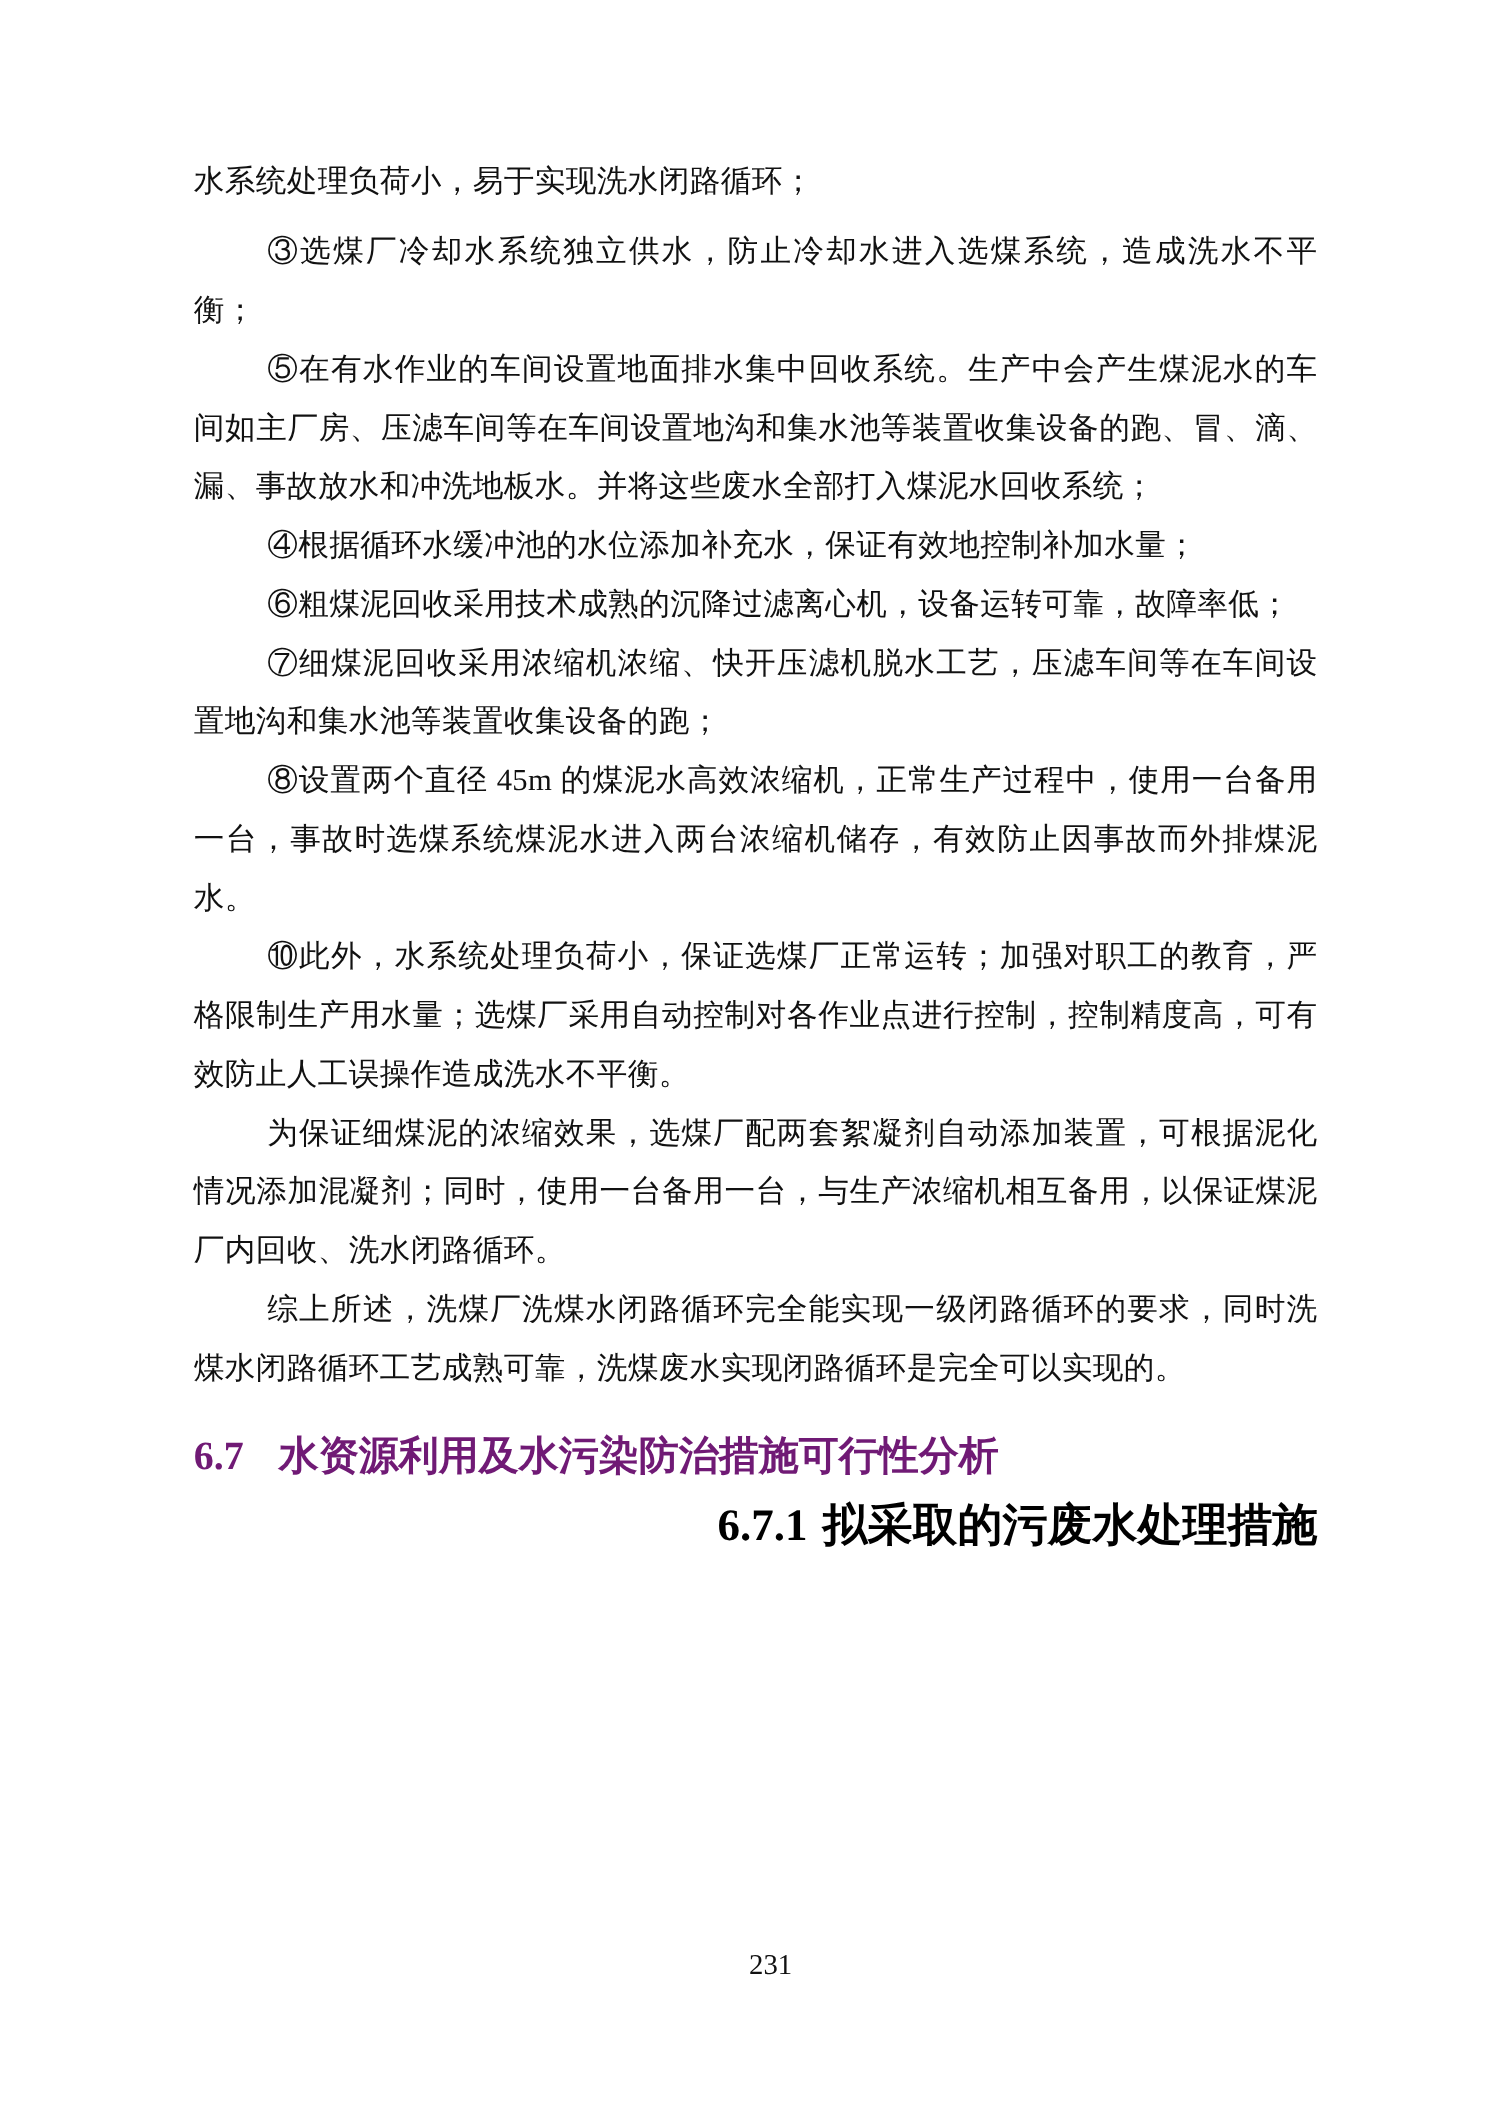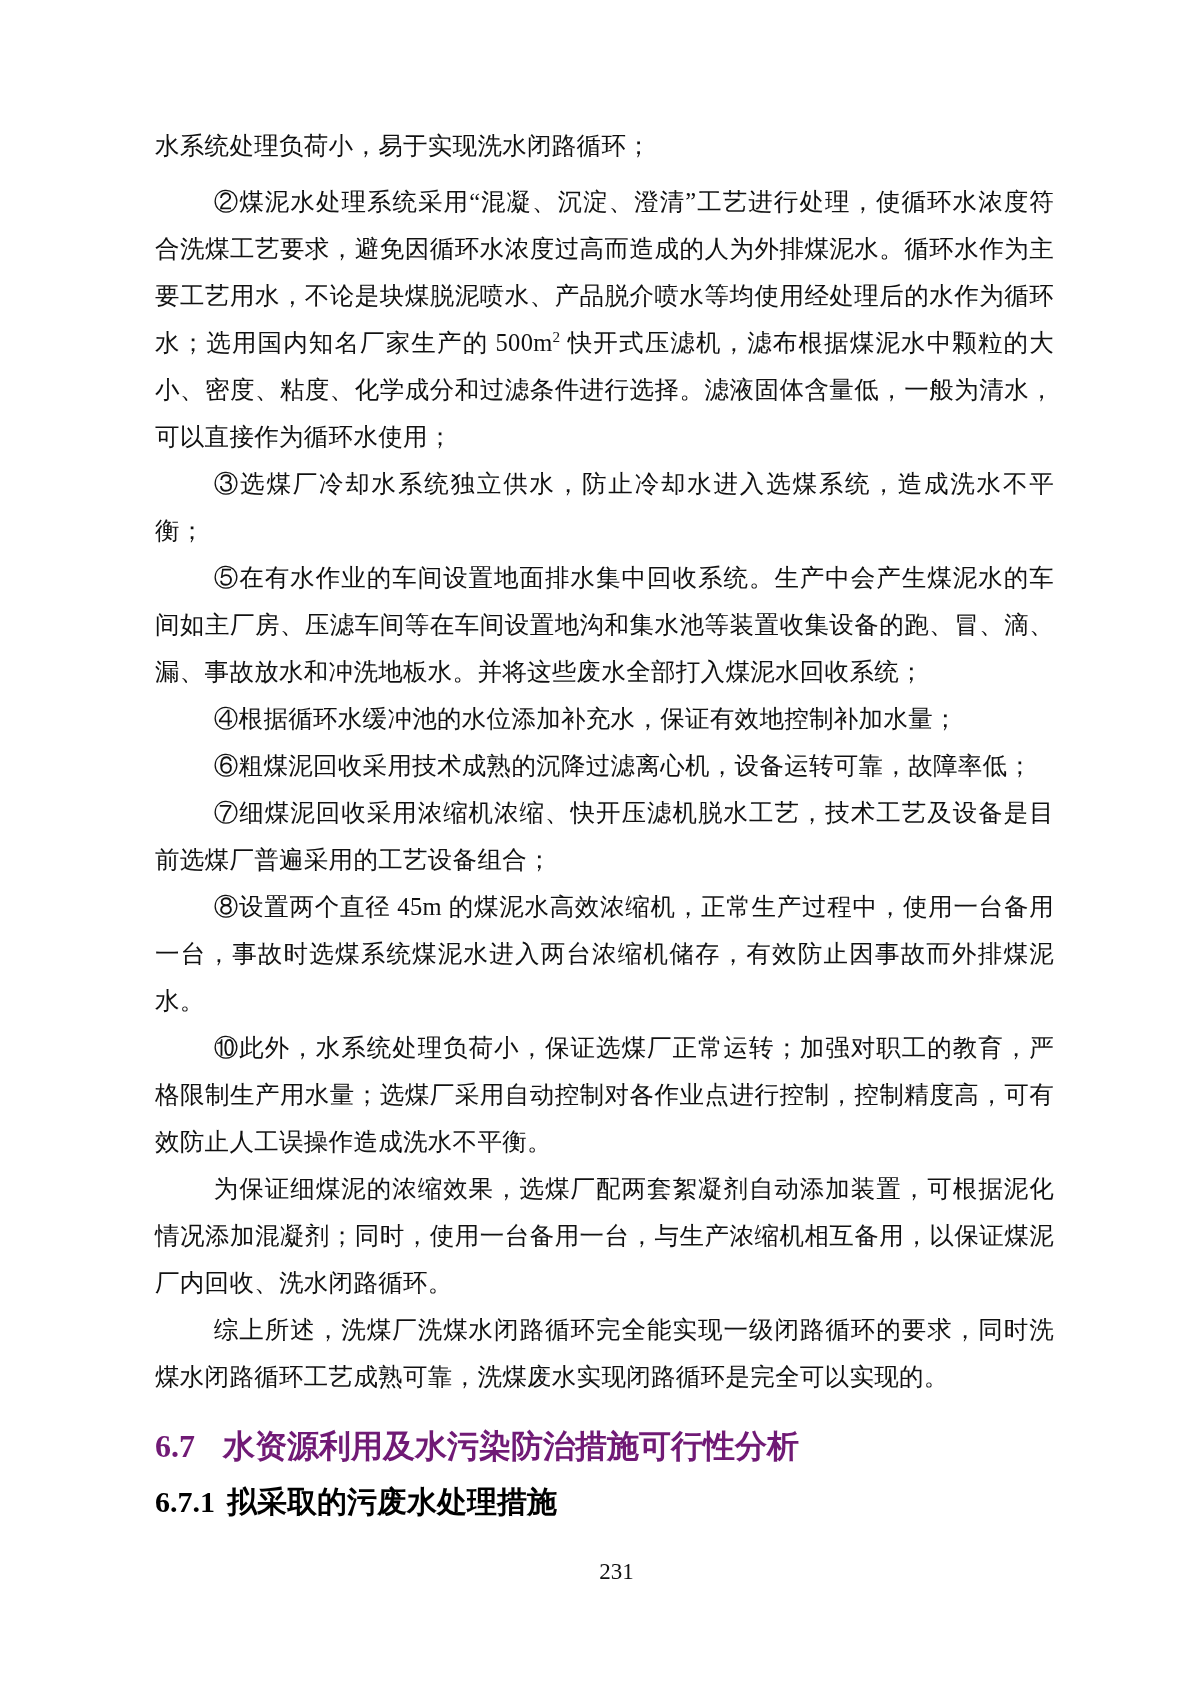--- a/index.html
+++ b/index.html
@@ -44,24 +44,25 @@
   }
   h2.sec-heading {
     margin: 24px 0 0 0;
     font-size: 32px;
     line-height: 44px;
     font-weight: bold;
     color: #701a75;
   }
   h3.subsec-heading {
     margin: 14px 0 0 0;
-    font-size: 30px;
+    font-size: 36px;
     line-height: 40px;
     font-weight: bold;
     color: #000000;
+    text-align: right;
   }
   .h-num {
     font-family: "Liberation Serif", "DejaVu Serif", serif;
     font-weight: bold;
   }
   h2.sec-heading .h-num { margin-right: 28px; }
   h3.subsec-heading .h-num { margin-right: 12px; }
   .h-title {
     font-family: "Liberation Sans", "DejaVu Sans", sans-serif;
     font-weight: bold;
@@ -79,31 +80,30 @@
   }
 </style>
 </head>
 <body>
 
 <div class="page">
   <div class="text-block">
 
     <p class="body-par continuation">水系统处理负荷小，易于实现洗水闭路循环；</p>
 
-    <p class="body-par indent"><span>②煤泥水处理系统采用“混凝、沉淀、澄清”工艺进行处理，使循环水浓度符合洗煤工艺要求，避免因循环水浓度过高而造成的人为外排煤泥水。循环水作为主要工艺用水，不论是块煤脱泥喷水、产品脱介喷水等均使用经处理后的水作为循环水；选用国内知名厂家生产的 500m</span><sup class="msup">2</sup><span> 快开式压滤机，滤布根据煤泥水中颗粒的大小、密度、粘度、化学成分和过滤条件进行选择。滤液固体含量低，一般为清水，可以直接作为循环水使用；</span></p>
 
     <p class="body-par indent">③选煤厂冷却水系统独立供水，防止冷却水进入选煤系统，造成洗水不平衡；</p>
 
     <p class="body-par indent">⑤在有水作业的车间设置地面排水集中回收系统。生产中会产生煤泥水的车间如主厂房、压滤车间等在车间设置地沟和集水池等装置收集设备的跑、冒、滴、漏、事故放水和冲洗地板水。并将这些废水全部打入煤泥水回收系统；</p>
 
     <p class="body-par indent">④根据循环水缓冲池的水位添加补充水，保证有效地控制补加水量；</p>
 
     <p class="body-par indent">⑥粗煤泥回收采用技术成熟的沉降过滤离心机，设备运转可靠，故障率低；</p>
 
-    <p class="body-par indent">⑦细煤泥回收采用浓缩机浓缩、快开压滤机脱水工艺，技术工艺及设备是目前选煤厂普遍采用的工艺设备组合；</p>
+    <p class="body-par indent">⑦细煤泥回收采用浓缩机浓缩、快开压滤机脱水工艺，压滤车间等在车间设置地沟和集水池等装置收集设备的跑；</p>
 
     <p class="body-par indent">⑧设置两个直径 45m 的煤泥水高效浓缩机，正常生产过程中，使用一台备用一台，事故时选煤系统煤泥水进入两台浓缩机储存，有效防止因事故而外排煤泥水。</p>
 
 
     <p class="body-par indent">⑩此外，水系统处理负荷小，保证选煤厂正常运转；加强对职工的教育，严格限制生产用水量；选煤厂采用自动控制对各作业点进行控制，控制精度高，可有效防止人工误操作造成洗水不平衡。</p>
 
     <p class="body-par indent">为保证细煤泥的浓缩效果，选煤厂配两套絮凝剂自动添加装置，可根据泥化情况添加混凝剂；同时，使用一台备用一台，与生产浓缩机相互备用，以保证煤泥厂内回收、洗水闭路循环。</p>
 
     <p class="body-par indent">综上所述，洗煤厂洗煤水闭路循环完全能实现一级闭路循环的要求，同时洗煤水闭路循环工艺成熟可靠，洗煤废水实现闭路循环是完全可以实现的。</p>
 

